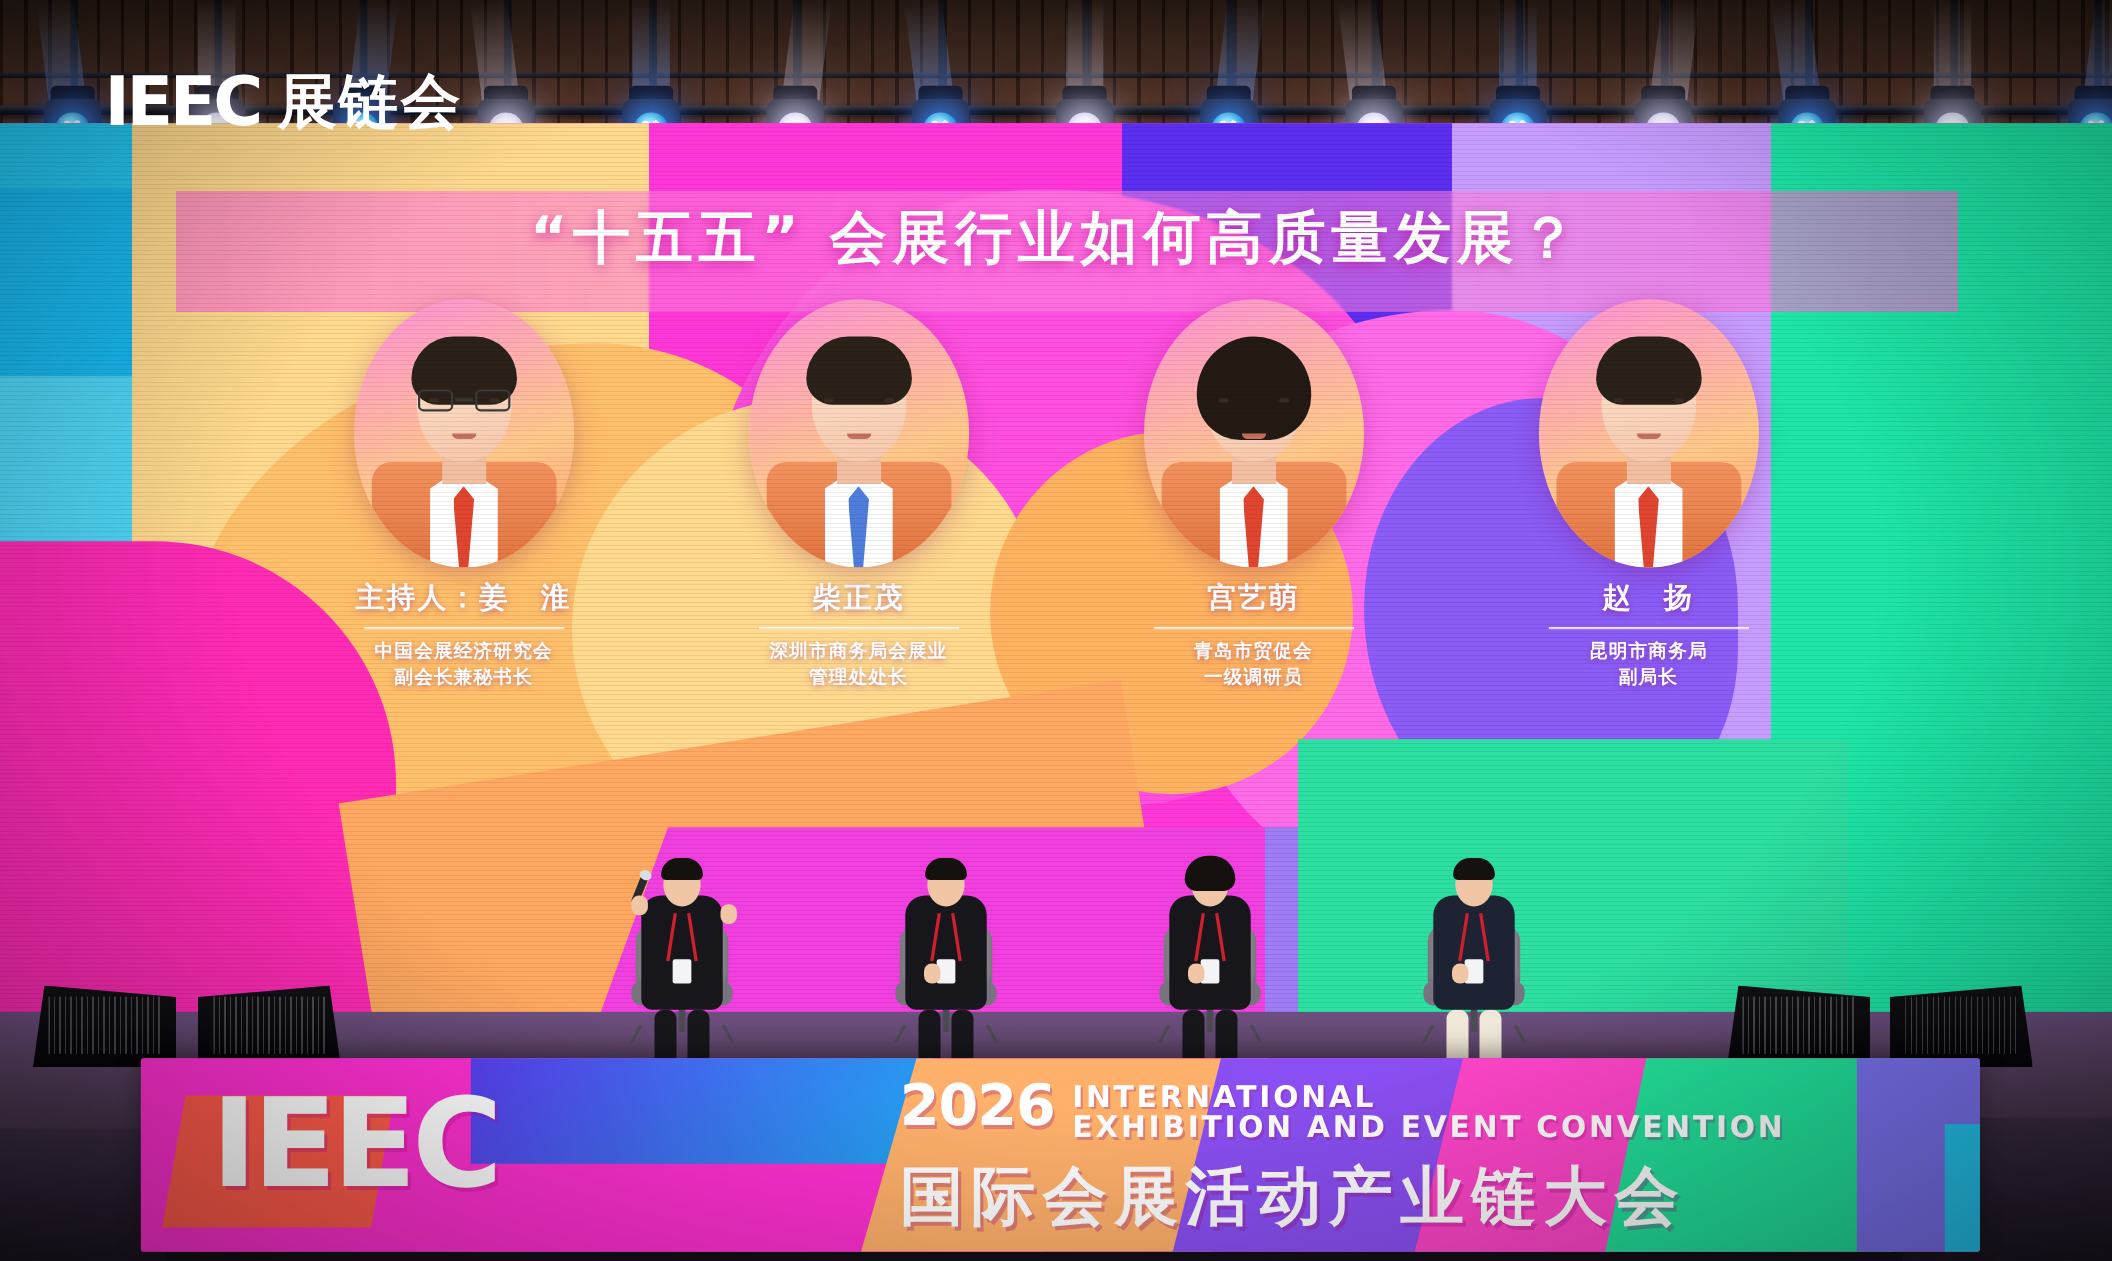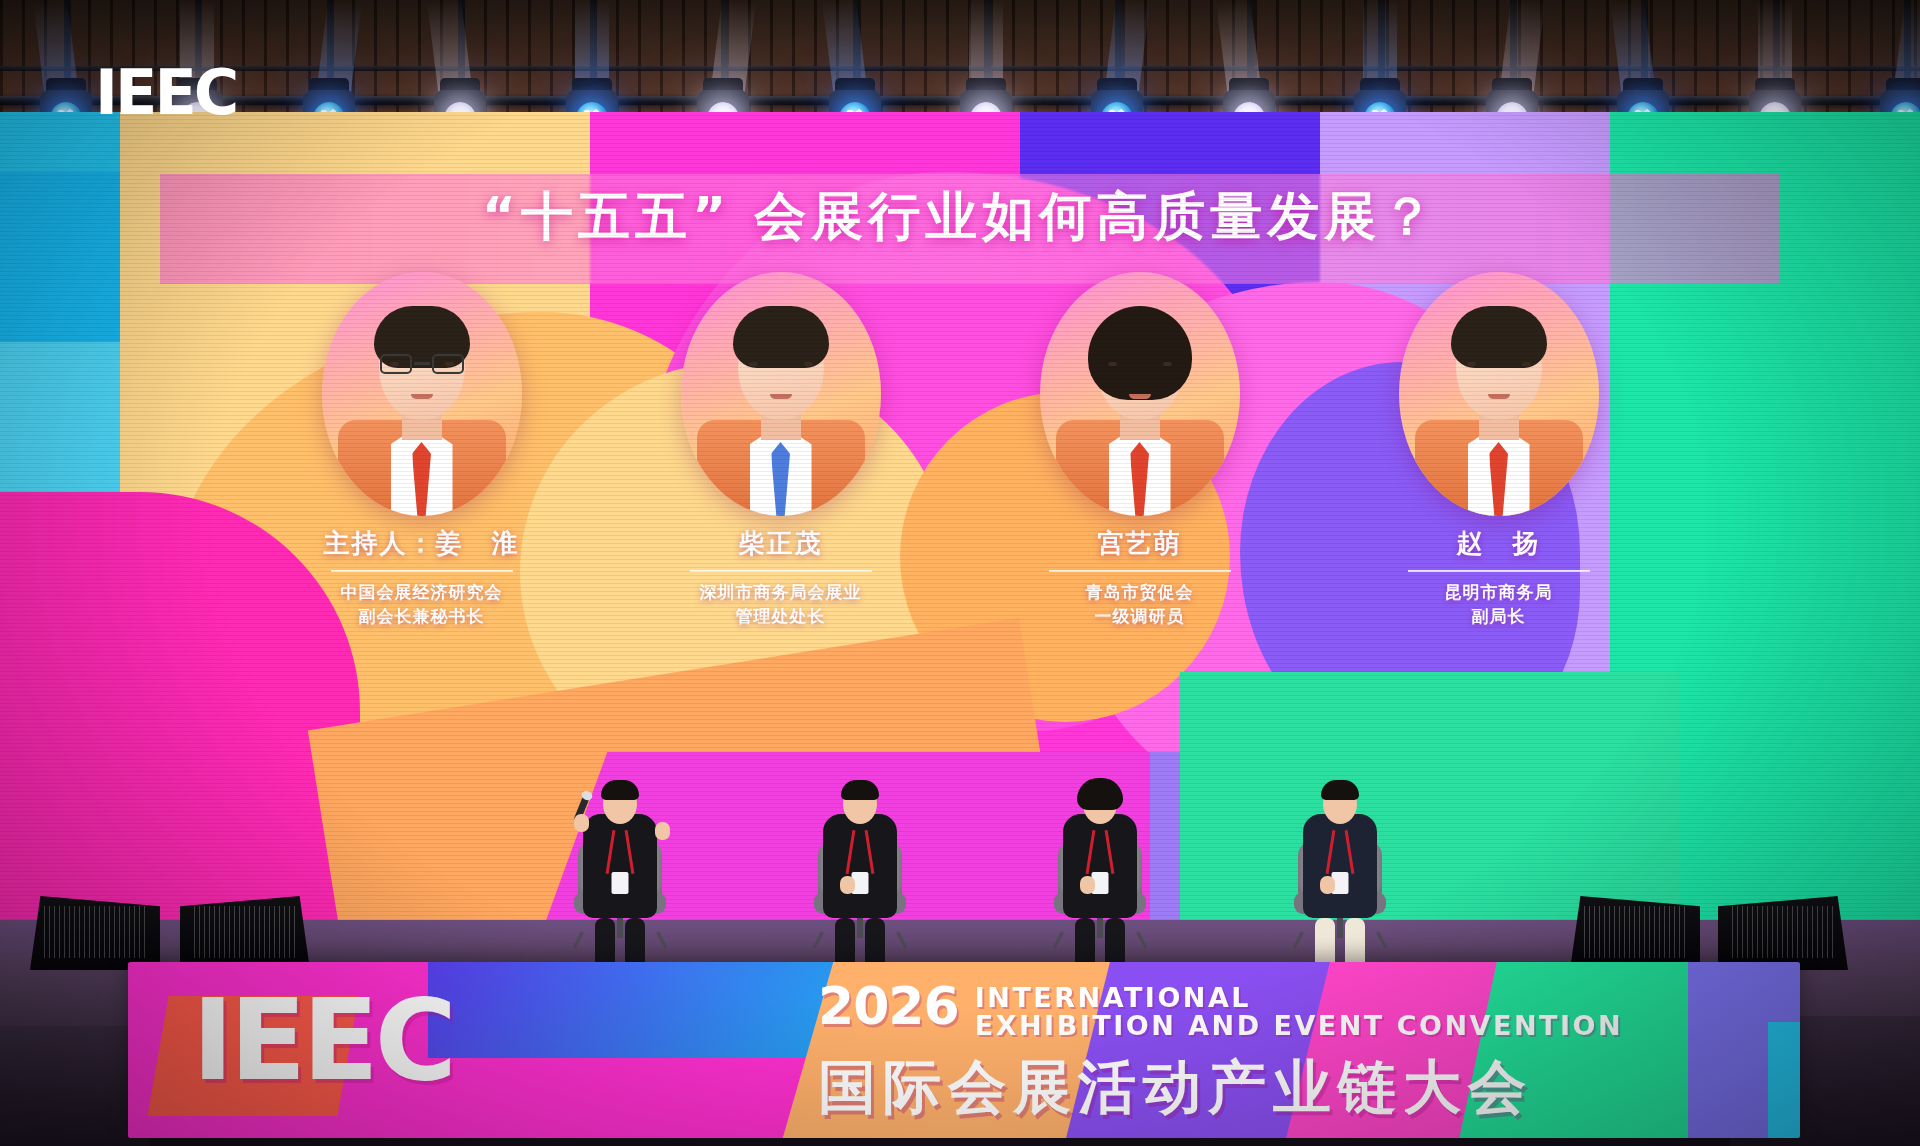--- a/index.html
+++ b/index.html
@@ -517,20 +517,21 @@
       <div class="beam b-blue" style="left: 1889px; top: 0px; transform: rotate(7deg);"></div>
       <div class="lamp blue" style="left: 1880px;">
         <span class="yoke"></span>
         <span class="body"></span>
         <span class="lens"></span>
       </div>
     </div>
 
   <div class="top-logo">
     <span class="mark">IEEC</span>
+    <span class="cn">展链会</span>
   </div>
 
   <div class="ledwall">
     <div class="blob bg-green-r"></div>
     <div class="blob bg-violet-r"></div>
     <div class="blob bg-magenta-big"></div>
     <div class="blob bg-purple-top"></div>
     <div class="blob bg-cyan-l"></div>
     <div class="blob bg-blue-tl"></div>
     <div class="blob bg-cyanstrip"></div>

